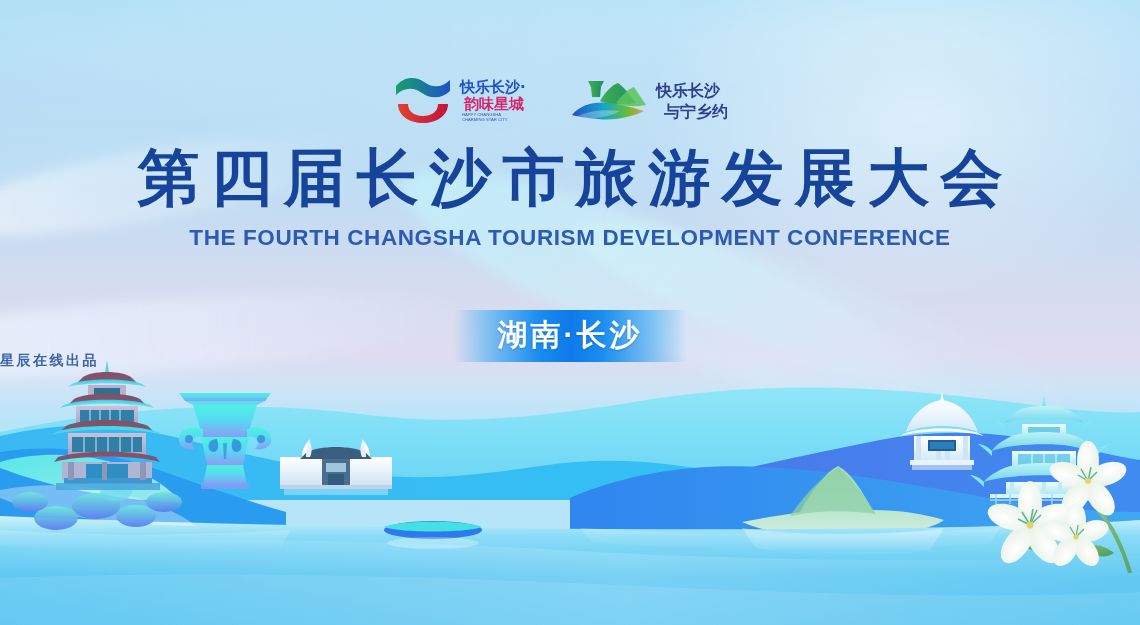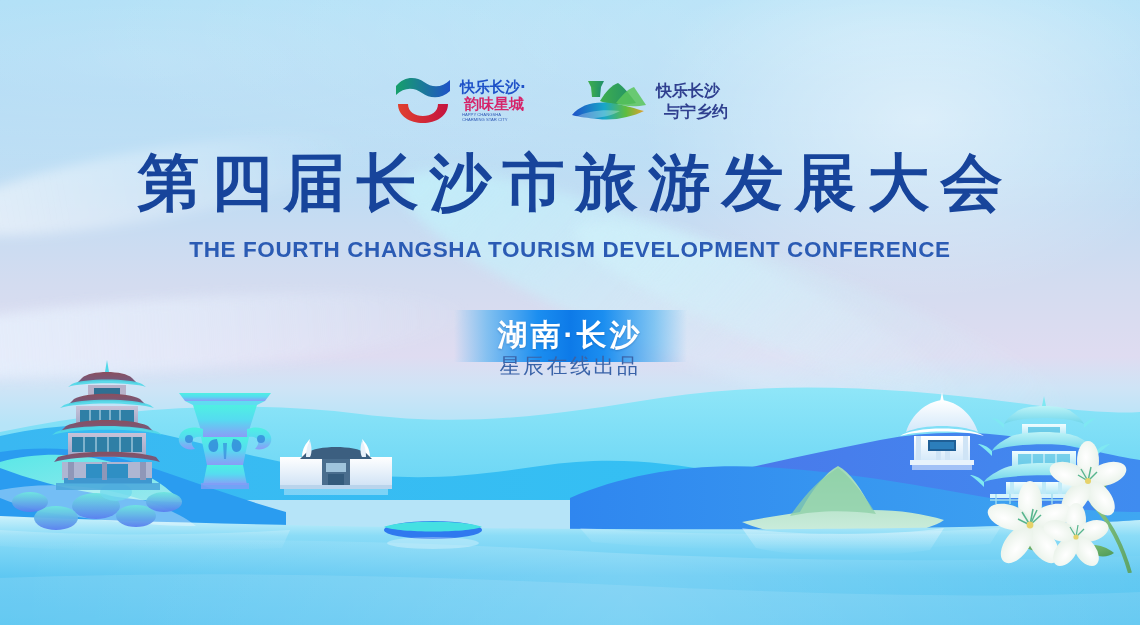--- a/index.html
+++ b/index.html
@@ -60,28 +60,28 @@
   .logo { display:flex; align-items:center; gap:6px; }
   .logo-cs-mark { width:58px; height:50px; }
   .logo-cs-text { display:flex; flex-direction:column; align-items:center; }
   .logo-hill { width:76px; height:48px; }
   .logo-nx-text { width:94px; height:48px; }
   
   .title-block {
     position:absolute; left:0; right:0; top:150px; text-align:center; z-index:6;
   }
   .main-title {
-    font-family:Liberation Serif, serif;
+    font-family:Liberation Mono, monospace;
     font-size:62px; font-weight:bold; line-height:1.08;
     color:#17449b; letter-spacing:11px;
     text-indent:11px;
     white-space:nowrap;
   }
   .sub-title {
-    margin-top:20px;
+    margin-top:8px;
     font-size:22.5px; font-weight:600; letter-spacing:0.6px;
     color:#2b5bb4; white-space:nowrap;
   }
   
   .badge-wrap {
     position:absolute; left:0; right:0; top:310px; text-align:center; z-index:6;
   }
   .badge {
     display:inline-block; position:relative;
     padding:5px 44px 6px;
@@ -91,22 +91,22 @@
       rgba(90,200,245,0) 0%,
       rgba(60,170,240,0.55) 14%,
       #1b8ef0 36%,
       #0d7ae8 50%,
       #1b8ef0 64%,
       rgba(60,170,240,0.55) 86%,
       rgba(90,200,245,0) 100%);
     text-shadow:0 1px 2px rgba(8,60,130,0.30);
   }
   .producer {
-    position:absolute; left:0; right:0; top:352px; text-align:center;
-    font-size:21px; font-weight:400; color:#3a63a8; letter-spacing:2.5px;
+    position:absolute; left:0; right:0; top:352px; text-align:left;
+    font-size:14px; font-weight:700; color:#3a63a8; letter-spacing:2.5px;
     z-index:6;
   }
   .scene-top { position:absolute; left:0; top:340px; width:1140px; height:285px; z-index:3; }
   .flowers { position:absolute; right:0; bottom:52px; width:160px; height:140px; z-index:7; }
 </style>
 </head>
 <body>
 
 <div class="poster">
 

